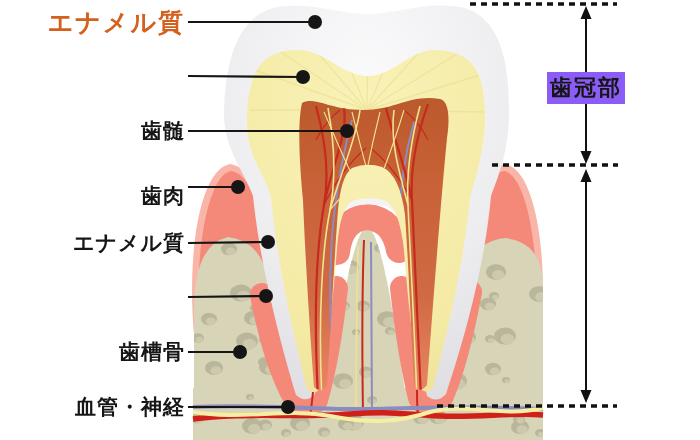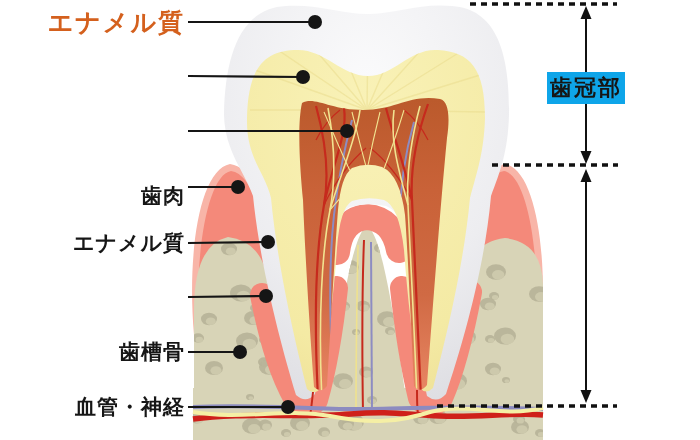--- a/index.html
+++ b/index.html
@@ -9,21 +9,21 @@
   }
   .stage svg{position:absolute;left:0;top:0;}
   .part-label{
     position:absolute;right:515px;transform:translateY(-50%);
     white-space:nowrap;font-size:21px;font-weight:600;color:#161616;letter-spacing:1px;
   }
   .part-label.em{font-size:25px;font-weight:700;color:#d4601d;letter-spacing:2px;}
   .region-label{
     position:absolute;left:586px;transform:translate(-50%,-50%);
     white-space:nowrap;font-size:22px;font-weight:600;color:#161616;letter-spacing:2px;
-    background:#0ea5e9;padding:1px 3px;
+    background:#8b5cf6;padding:1px 3px;
   }
 </style>
 </head>
 <body>
 
 <div class="stage">
 
 <svg width="700" height="440" viewBox="0 0 700 440">
   <defs>
     <radialGradient id="enamelGrad" cx="0.5" cy="0.22" r="0.95">
@@ -342,20 +342,21 @@
     </g>
     <g>
       <path stroke-width="2" d="M586,177 L586,395"></path>
       <path fill="#111111" stroke="none" d="M586,169 L580.5,182 L591.5,182 Z"></path>
       <path fill="#111111" stroke="none" d="M586,403 L580.5,390 L591.5,390 Z"></path>
     </g>
   </g>
 </svg>
 
 <div class="part-label em" style="top:22px">エナメル質</div>
+<div class="part-label" style="top:131px">歯髄</div>
 <div class="part-label" style="top:196px">歯肉</div>
 <div class="part-label" style="top:243px">エナメル質</div>
 <div class="part-label" style="top:407px">血管・神経</div>
 <div class="part-label" style="top:352px">歯槽骨</div>
 
 <div class="region-label" style="top:88px">歯冠部</div>
 
 </div>
 
 </body></html>

